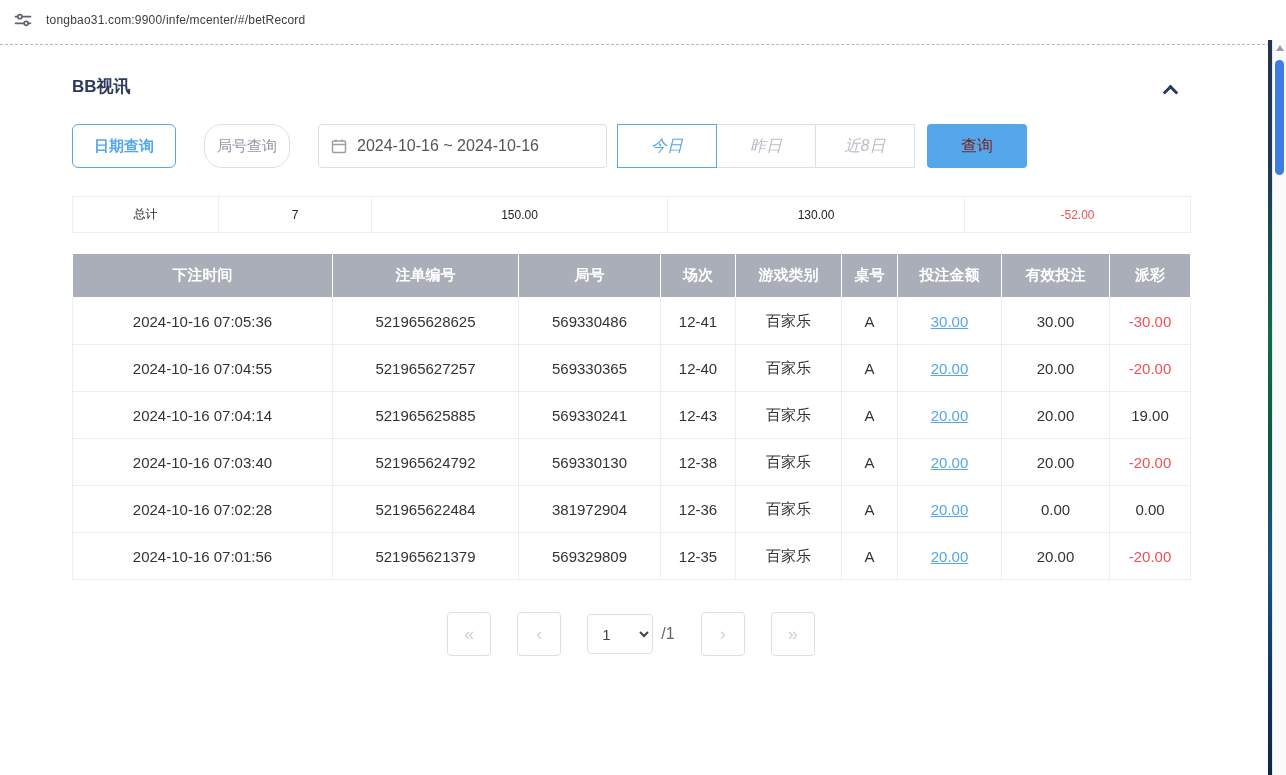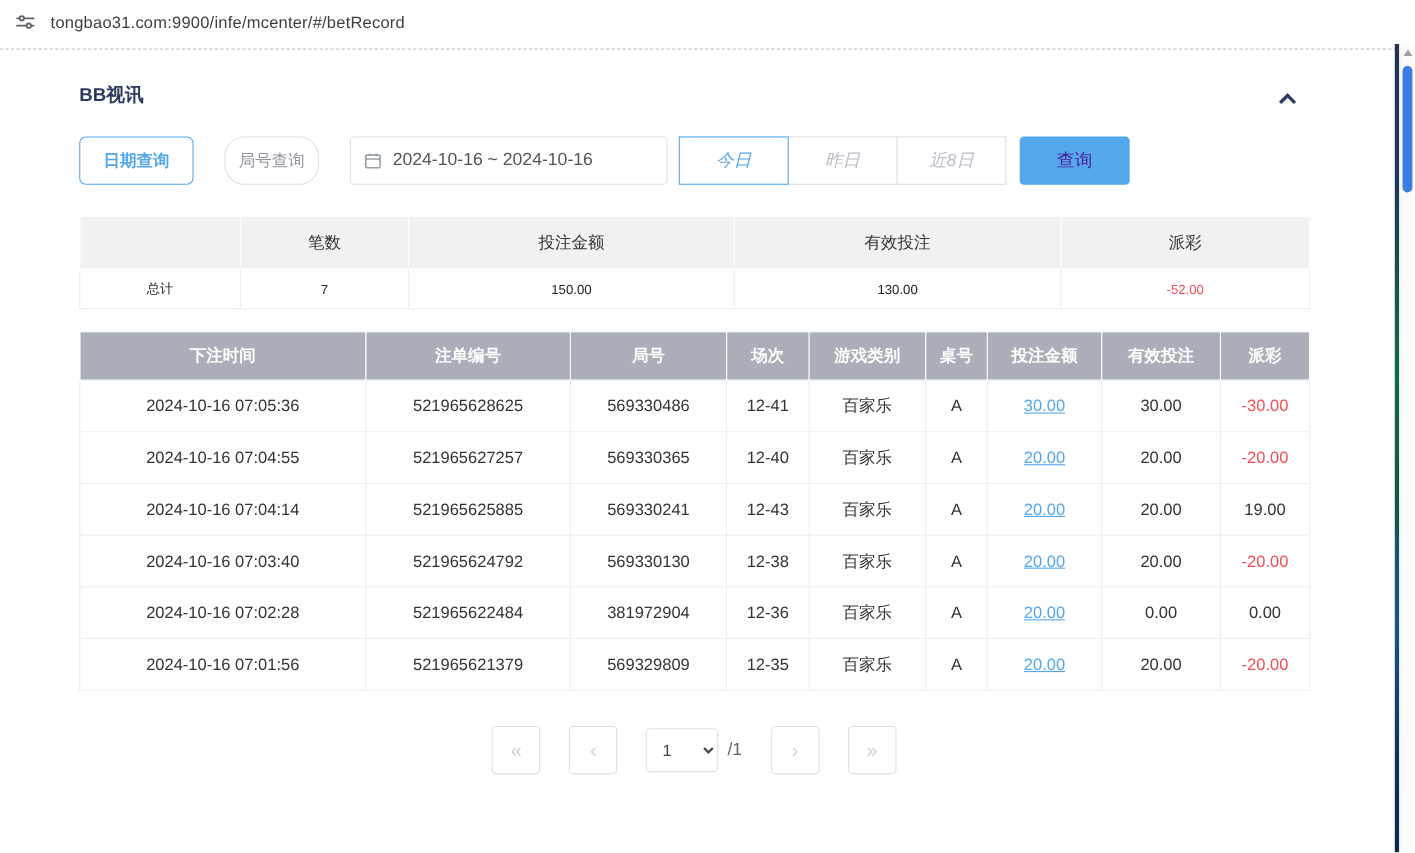--- a/index.html
+++ b/index.html
@@ -3,21 +3,21 @@
 <meta charset="utf-8">
 <style>
   * { margin:0; padding:0; box-sizing:border-box; }
   html,body { width:1286px; height:775px; overflow:hidden; background:#fff;
               font-family:"Liberation Sans","DejaVu Sans",sans-serif; }
   .viewport { position:relative; width:1286px; height:775px; background:#fff; overflow:hidden; }
 
   
   .url-bar { height:40px; display:flex; align-items:center; padding-left:12px; background:#fff; }
   .site-icon { width:22px; height:22px; margin-right:12px; display:flex; align-items:center; justify-content:center; cursor:pointer; }
-  .url-text { font-size:15px; color:#3c4043; letter-spacing:.2px; }
+  .url-text { font-size:12px; color:#3c4043; letter-spacing:.2px; }
   .top-dash { width:1270px; border-top:1px dashed #b4b8bf; margin-top:4px; }
 
   
   .content { width:1270px; padding:30px 80px 0 72px; }
   .panel-head { display:flex; justify-content:space-between; align-items:flex-end; }
   .panel-title { font-size:17px; font-weight:bold; color:#2b3a5c; }
   .chevron-up { width:11px; height:11px; border-left:3px solid #2b3a5c; border-top:3px solid #2b3a5c;
                 transform:rotate(45deg); margin-right:14px; margin-top:6px; cursor:pointer; }
 
   
@@ -26,21 +26,21 @@
   .btn-date-query { width:104px; border:1px solid #54a7ea; color:#54a7ea; border-radius:6px; font-weight:bold; }
   .btn-round-query { width:86px; border:1px solid #dcdfe6; color:#9095a0; border-radius:18px; margin-left:28px; }
   .date-picker { width:289px; height:44px; border:1px solid #dcdfe6; border-radius:4px; margin-left:28px;
                  display:flex; align-items:center; padding-left:12px; color:#555; font-size:16px; cursor:pointer; background:#fff; }
   .cal-icon { margin-right:10px; display:flex; }
   .range-group { display:flex; margin-left:10px; }
   .grp-btn { width:100px; height:44px; border:1px solid #dcdfe6; background:#fff; color:#b8bdc6;
              font-size:16px; cursor:pointer; margin-left:-1px; position:relative; font-family:inherit;font-style:italic; }
   .grp-btn:first-child { margin-left:0; }
   .grp-btn.active { color:#54a7ea; border-color:#54a7ea; z-index:2; }
-  .btn-search { width:100px; height:44px; margin-left:12px; background:#54a7ea; color:#4c1d95;
+  .btn-search { width:100px; height:44px; margin-left:12px; background:#54a7ea; color:#7f1d1d;
                 border:none; border-radius:4px; font-size:16px; cursor:pointer; font-family:inherit; }
 
   
   .summary-table { border-collapse:collapse; table-layout:fixed; width:1118px; margin-top:28px; }
   .summary-table th { height:48px; background:#f0f1f2; border:1px solid #fff; font-weight:normal;
                       color:#333; font-size:15px; text-align:center; }
   .summary-table td { height:36px; border:1px solid #ebeef5; background:#fff; color:#222;
                       font-size:12px; text-align:center; }
 
   
@@ -121,27 +121,20 @@
 
     <table class="summary-table">
       <colgroup>
           <col style="width:146px">
           <col style="width:153px">
           <col style="width:296px">
           <col style="width:297px">
           <col style="width:226px">
         </colgroup>
       <tbody>
-          <tr>
-        <th></th>
-        <th>笔数</th>
-        <th>投注金额</th>
-        <th>有效投注</th>
-        <th>派彩</th>
-      </tr>
       <tr>
         <td>总计</td>
         <td>7</td>
         <td>150.00</td>
         <td>130.00</td>
         <td class="neg">-52.00</td>
       </tr>
     </tbody>
       </table>
 

